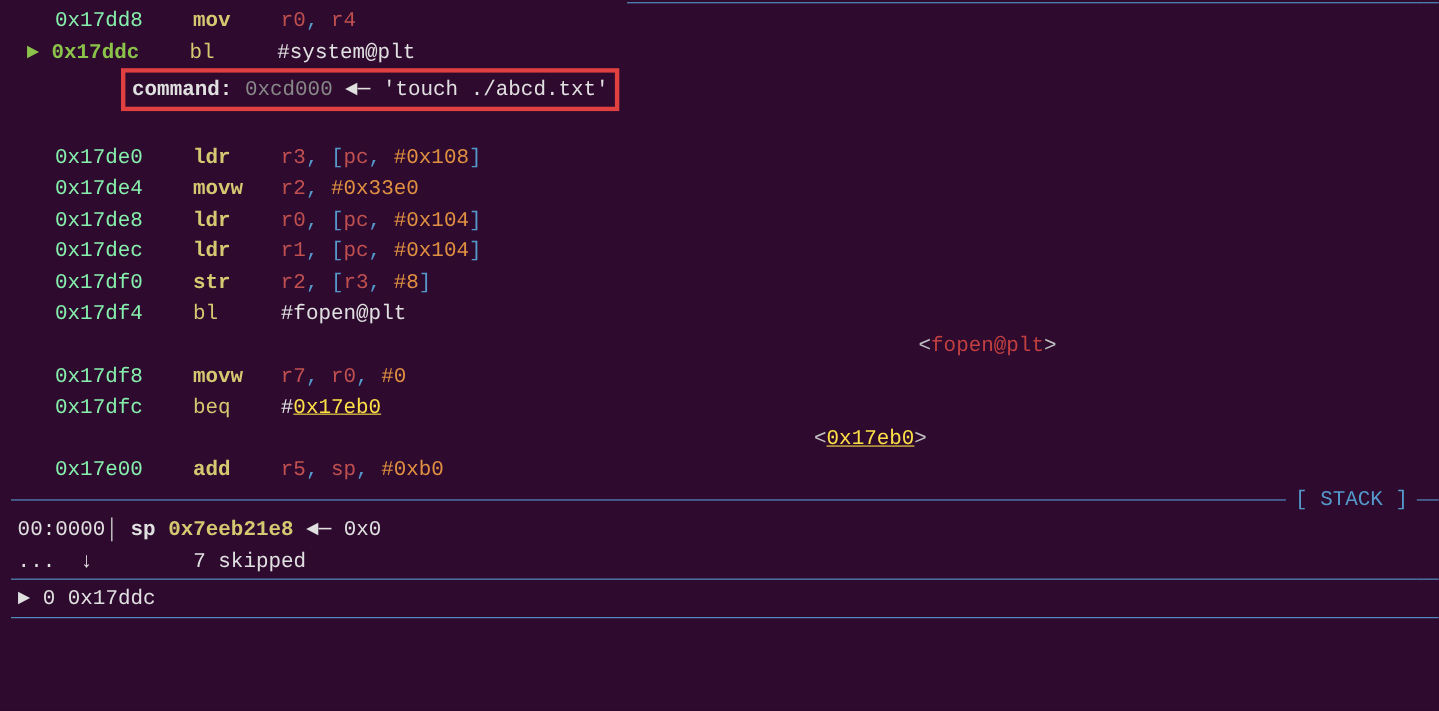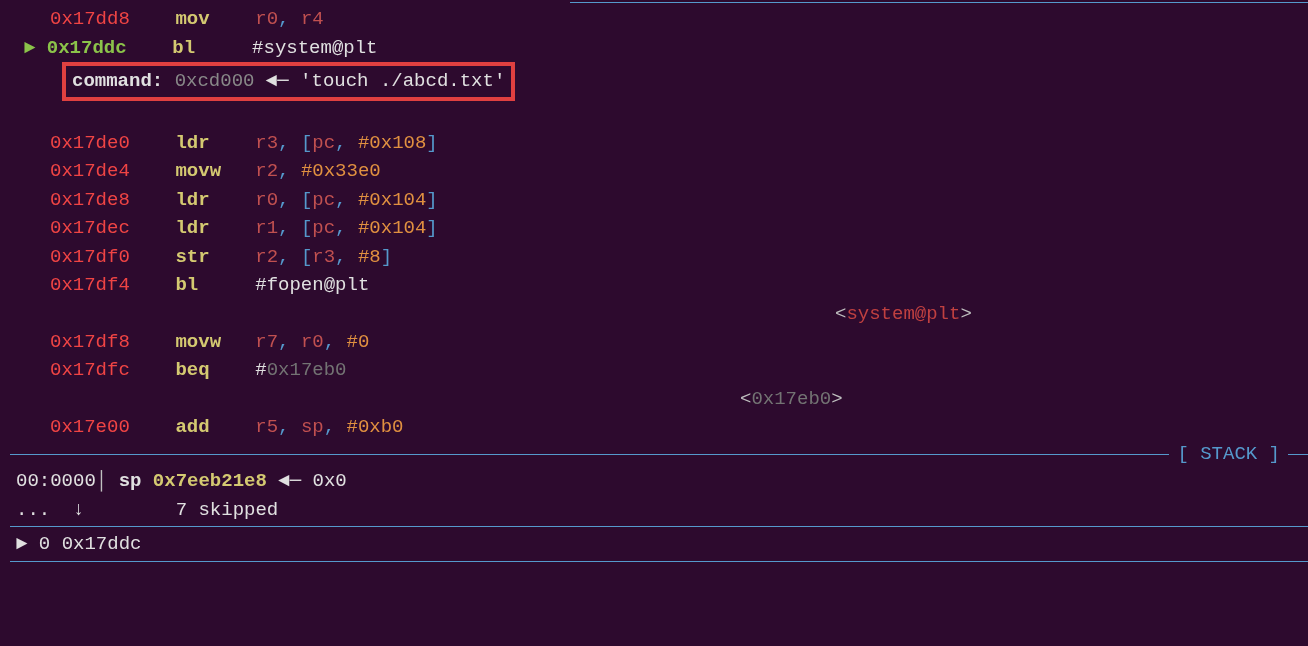--- a/index.html
+++ b/index.html
@@ -26,39 +26,39 @@
   }
   .divider-label {
     padding: 0 8px;
     white-space: nowrap;
   }
   .disasm-line {
     padding-left: 40px;
     line-height: 1.5;
     white-space: pre;
   }
-  .addr { color: #ef4444; text-align: right; }
+  .addr { color: #86efac; text-align: right; }
   .addr-current { color: #8bc34a; font-weight: bold; }
   .mnemonic-yellow { color: #d4c971; font-weight: bold; }
-  .mnemonic-bold { color: #d4c971; font-weight: bold; }
+  .mnemonic-bold { color: #d4c971; font-weight: normal; }
   .reg { color: #c05050; }
   .punct { color: #5599cc; }
   .num { color: #e09040; text-align: center; }
   .arrow-marker { color: #8bc34a; font-weight: bold; }
   .annotation {
     color: #c0c0c0;
   }
   .func-red { color: #c04040; }
-  .addr-red { color: #737373; }
+  .addr-red { color: #fde047; text-decoration: underline; }
   .highlight-box {
     border: 4px solid #e04040;
     display: inline-block;
     padding: 1px 6px;
     background: #2d0a2e;
-    margin-left: 52px;
+    margin-left: 100px;
   }
   .white { color: #e0e0e0; }
   .white-bold { color: #e0e0e0; font-weight: bold; }
   .grey { color: #888; }
   .stack-line {
     line-height: 1.5;
     white-space: pre;
     padding-left: 6px;
   }
   .pipe { color: #c0c0c0; }
@@ -114,21 +114,21 @@
 <div class="line-container">
   <div class="disasm-line"><span class="addr">0x17dec</span>    <span class="mnemonic-yellow">ldr</span>    <span class="reg">r1</span><span class="punct">, [</span><span class="reg">pc</span><span class="punct">, </span><span class="num">#0x104</span><span class="punct">]</span></div>
 </div>
 
 <div class="line-container">
   <div class="disasm-line"><span class="addr">0x17df0</span>    <span class="mnemonic-yellow">str</span>    <span class="reg">r2</span><span class="punct">, [</span><span class="reg">r3</span><span class="punct">, </span><span class="num">#8</span><span class="punct">]</span></div>
 </div>
 
 <div class="line-container">
   <div class="disasm-line"><span class="addr">0x17df4</span>    <span class="mnemonic-bold">bl</span>     <span class="white">#fopen@plt</span></div>
-  <span class="flex-right annotation" style="left:825px"><span>&lt;</span><span class="func-red">system@plt</span><span>&gt;</span></span>
+  <span class="flex-right annotation" style="left:825px"><span>&lt;</span><span class="func-red">fopen@plt</span><span>&gt;</span></span>
 </div>
 
 <div class="spacer"></div>
 
 <div class="line-container">
   <div class="disasm-line"><span class="addr">0x17df8</span>    <span class="mnemonic-yellow">movw</span>   <span class="reg">r7</span><span class="punct">, </span><span class="reg">r0</span><span class="punct">, </span><span class="num">#0</span></div>
 </div>
 
 <div class="line-container">
   <div class="disasm-line"><span class="addr">0x17dfc</span>    <span class="mnemonic-bold">beq</span>    <span class="white">#</span><span class="addr-red">0x17eb0</span></div>

